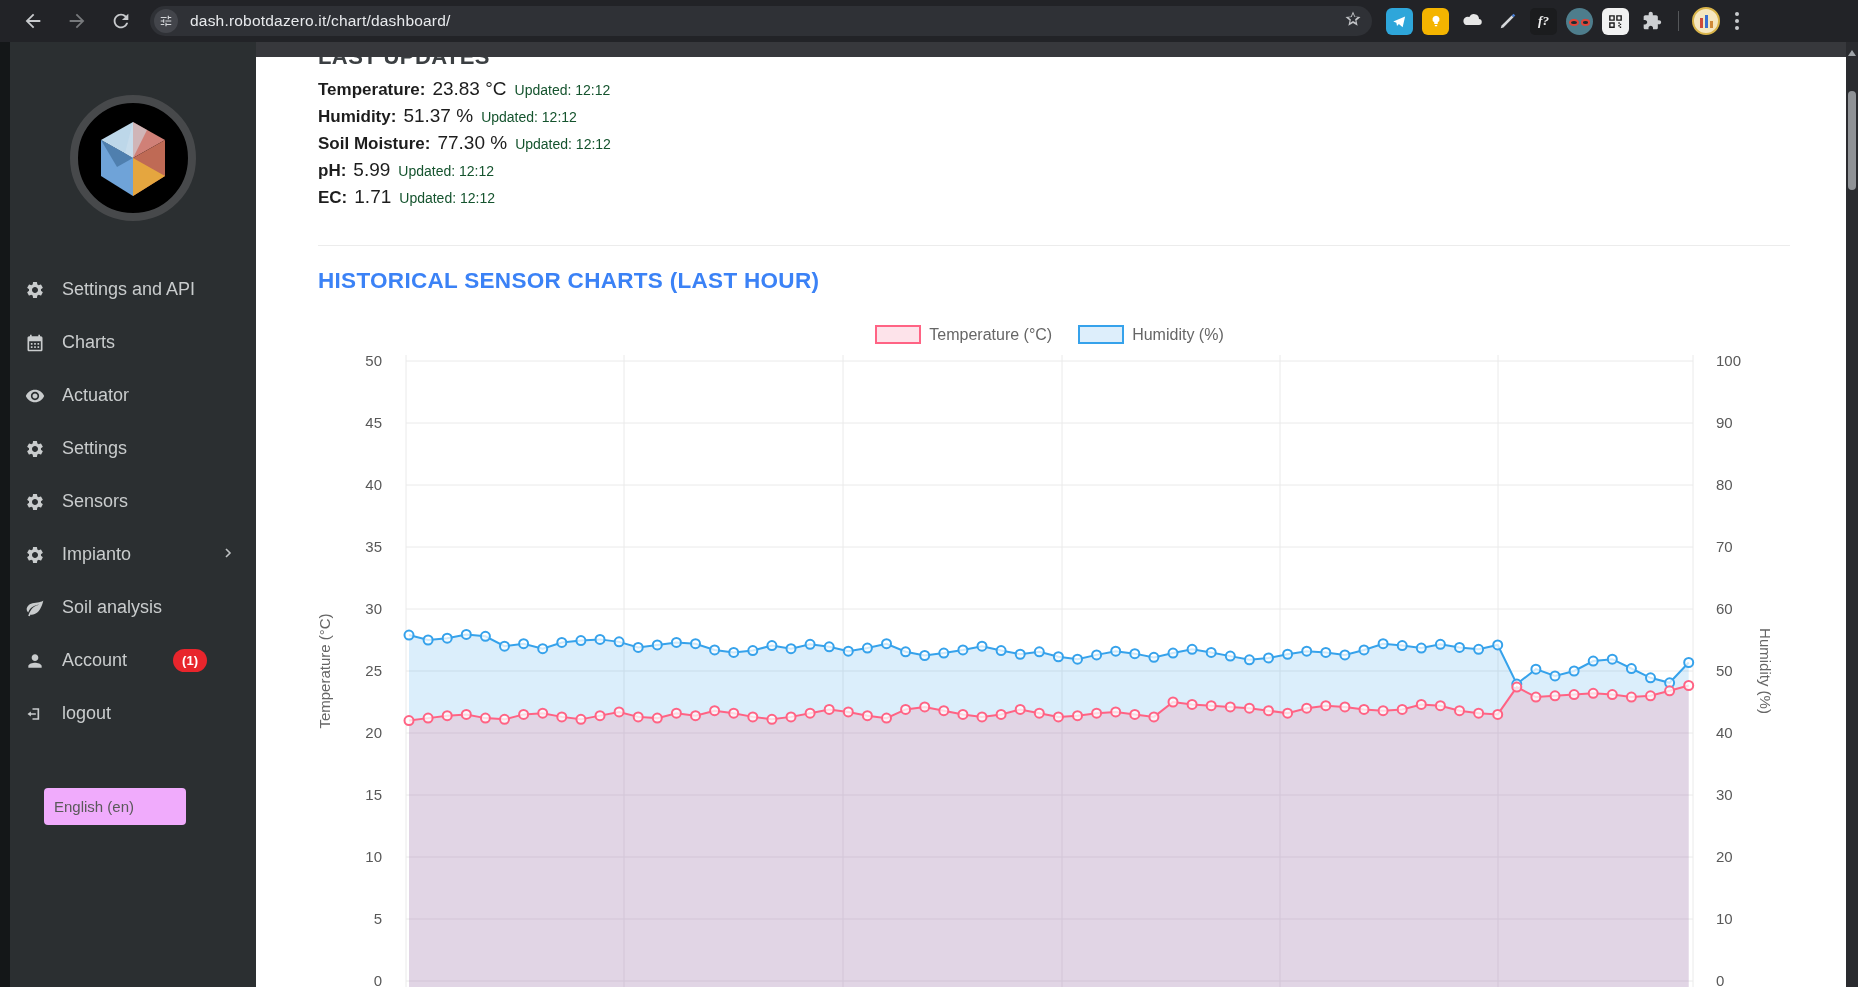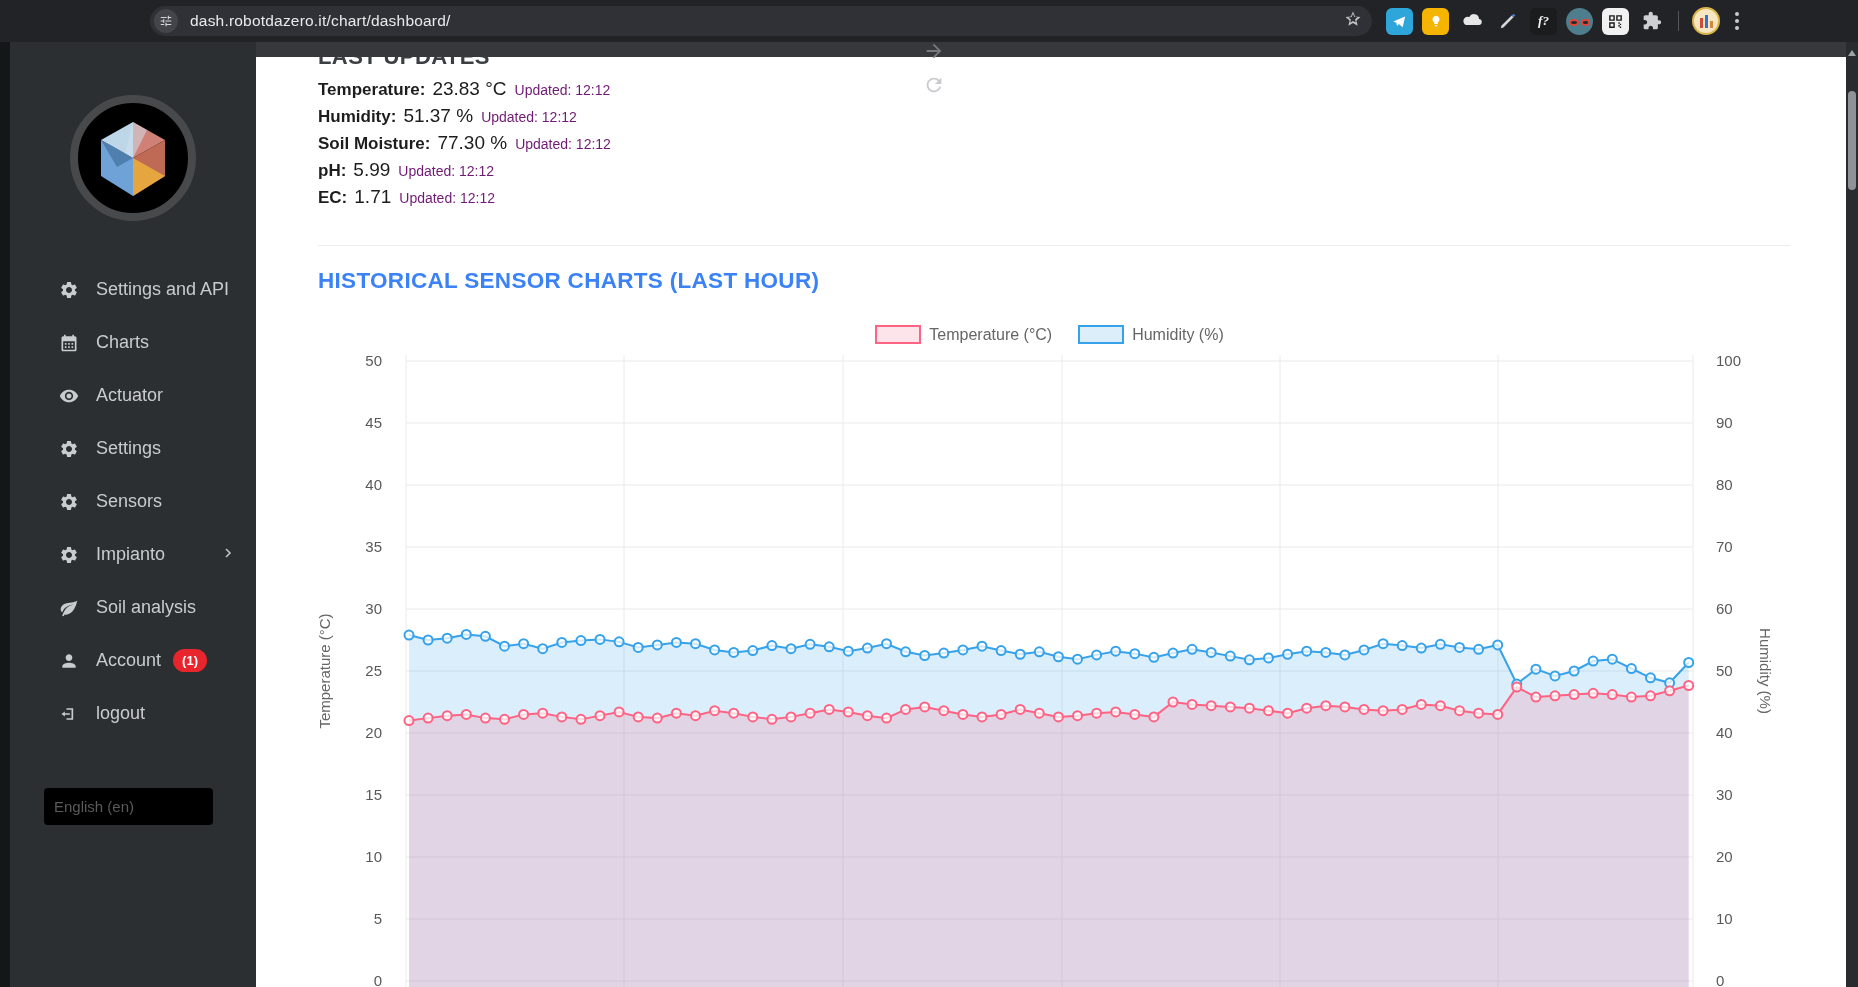--- a/index.html
+++ b/index.html
@@ -1,21 +1,21 @@
 <!DOCTYPE html>
 <html><head>
 <meta charset="utf-8">
 <style>
   * { margin:0; padding:0; box-sizing:border-box; }
   html,body { background:#000; }
   body { font-family:"Liberation Sans", sans-serif; }
   .screen { position:relative; width:1858px; height:987px; overflow:hidden; background:#fff; }
 
   
-  .toolbar { position:absolute; left:0; top:0; width:1858px; height:42px; background:#222327; display:flex; align-items:center; z-index:10;flex-direction:column; }
+  .toolbar { position:absolute; left:0; top:0; width:1858px; height:42px; background:#222327; display:flex; align-items:center; z-index:10; }
   .tb-btn { width:34px; height:34px; display:flex; align-items:center; justify-content:center; color:#c8cacd; flex:0 0 auto; }
   .tb-btn svg { width:22px; height:22px; fill:currentColor; }
   .tb-btn.dim { color:#77797c; }
   .url-pill { position:absolute; left:150px; top:6px; width:1222px; height:30px; background:#2f3136; border-radius:15px; display:flex; align-items:center; padding:0 10px 0 4px; }
   .site-chip { width:24px; height:24px; border-radius:50%; background:#43454b; display:flex; align-items:center; justify-content:center; color:#d4d6d9; }
   .site-chip svg { width:14px; height:14px; fill:currentColor; }
   .url-text { margin-left:12px; font-size:15.5px; color:#e8eaed; letter-spacing:.2px; white-space:nowrap; }
   .url-star { margin-left:auto; color:#c2c4c7; }
   .url-star svg { width:18px; height:18px; fill:currentColor; }
   .ext-row { position:absolute; left:1386px; top:0; height:42px; display:flex; align-items:center; gap:9px; }
@@ -35,38 +35,38 @@
   .profile-chip i { width:3px; background:#d04a3a; height:10px; display:block; }
   .profile-chip i:nth-child(2){ background:#3a6fd0; height:13px; } .profile-chip i:nth-child(3){ background:#d08a3a; height:7px; }
   .kebab { display:flex; flex-direction:column; gap:3px; margin-left:6px; }
   .kebab i { width:4px; height:4px; border-radius:50%; background:#c8cacd; display:block; }
 
   
   .sidebar { position:absolute; left:0; top:42px; width:256px; height:945px; background:#2b2f31; }
   .edge-strip { position:absolute; left:0; top:0; width:10px; height:945px; background:#141718; }
   .logo-badge { position:absolute; left:70px; top:53px; width:126px; height:126px; border-radius:50%; border:8px solid #47494b; background:#000; display:flex; align-items:center; justify-content:center; }
   .side-nav { position:absolute; left:0; top:221px; width:256px; }
-  .nav-item { height:53px; display:flex; align-items:center; padding-left:58px; color:#c9cccd; cursor:pointer;text-align:right; }
+  .nav-item { height:53px; display:flex; align-items:center; padding-left:24px; color:#c9cccd; cursor:pointer;text-align:right; }
   .nav-item .nico { width:22px; height:22px; margin-right:16px; flex:0 0 auto; display:flex; align-items:center; justify-content:center; }
   .nav-item .nico svg { width:20px; height:20px; fill:currentColor; }
   .nav-item span.lbl { font-size:18px; }
   .badge-red { margin-left:auto; margin-right:49px; background:#e8252c; color:#fff; font-size:13px; font-weight:700; border-radius:12px; padding:4px 9px; }
   .chev { margin-left:auto; margin-right:20px; color:#bfc2c3; }
   .chev svg { width:16px; height:16px; fill:none; stroke:currentColor; stroke-width:2.4; }
-  .lang-box { position:absolute; left:44px; top:746px; width:169px; height:37px; background:#000000; border-radius:4px; display:flex; align-items:center; padding-left:10px; font-size:15px; color:#5a5a5a; }
+  .lang-box { position:absolute; left:44px; top:746px; width:142px; height:37px; background:#f0abfc; border-radius:4px; display:flex; align-items:center; padding-left:10px; font-size:15px; color:#5a5a5a; }
 
   
   .content { position:absolute; left:256px; top:42px; width:1590px; height:945px; background:#fff; }
   .navbar-strip { position:absolute; left:0; top:0; width:1590px; height:15px; background:#37383c; z-index:3; }
   .h-clipped { position:absolute; left:62px; top:2px; z-index:1; font-size:22px; font-weight:700; color:#3b3f42; letter-spacing:.4px; }
   .readings { position:absolute; left:62px; top:36px; }
   .reading { height:27px; display:flex; align-items:baseline; color:#1d1d1d; }
   .reading b { font-size:17px; font-weight:700; margin-right:7px; }
   .reading .val { font-size:19px; margin-right:8px; }
-  .reading .upd { font-size:14px; color:#701a75; }
+  .reading .upd { font-size:14px; color:#14532d; }
   .divider { position:absolute; left:62px; top:203px; width:1472px; height:1px; background:#ececec; }
   .h-charts { position:absolute; left:62px; top:226px; font-size:22.5px; font-weight:700; color:#3b82f6; letter-spacing:.3px; }
   .legend { position:absolute; left:150px; top:283px; width:1287px; display:flex; justify-content:center; gap:26px; z-index:2; }
   .legend-item { display:flex; align-items:center; gap:8px; font-size:16px; color:#666; }
   .legend-swatch { width:46px; height:19px; }
   .sw-temp { background:#fde3ea; border:2px solid #ff6384; }
   .sw-hum { background:#ddeefb; border:2px solid #36a2eb; }
   #chart-svg { position:absolute; left:0; top:0; z-index:1; }
   #chart-svg text.tick { font-family:"Liberation Sans",sans-serif; font-size:15px; fill:#595959; }
   #chart-svg text.axis-title { font-family:"Liberation Sans",sans-serif; font-size:15px; fill:#666; }

